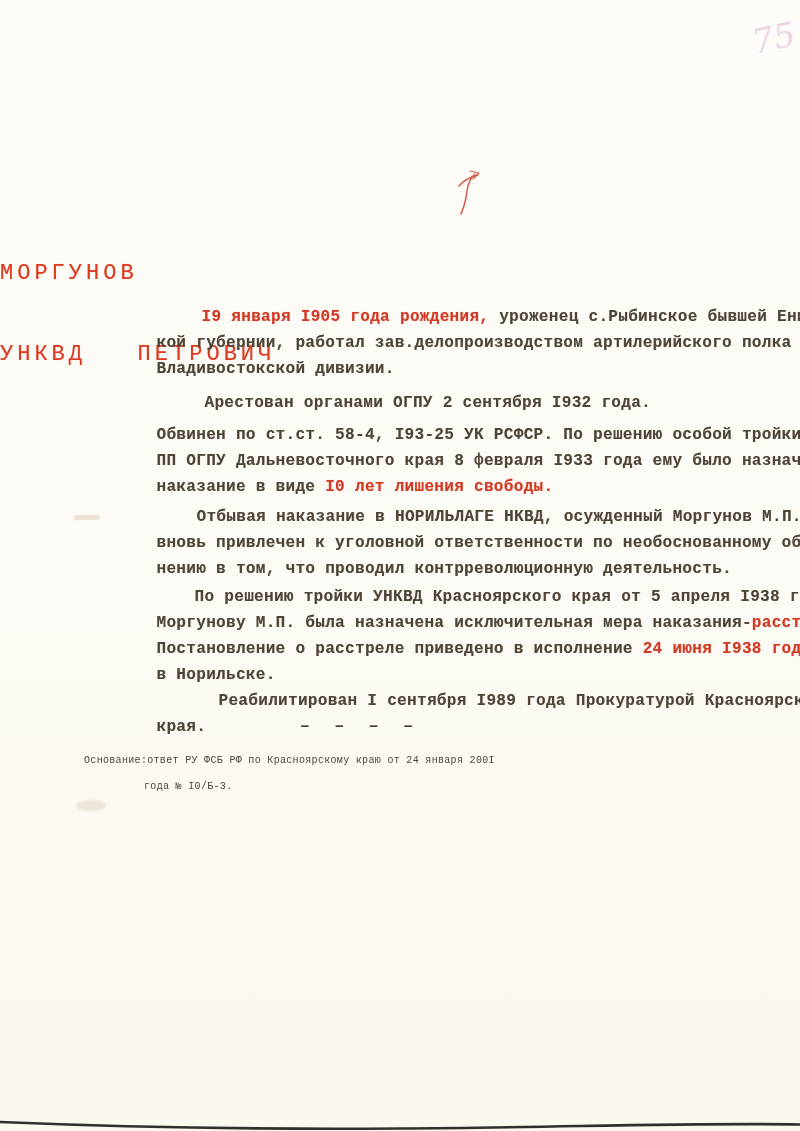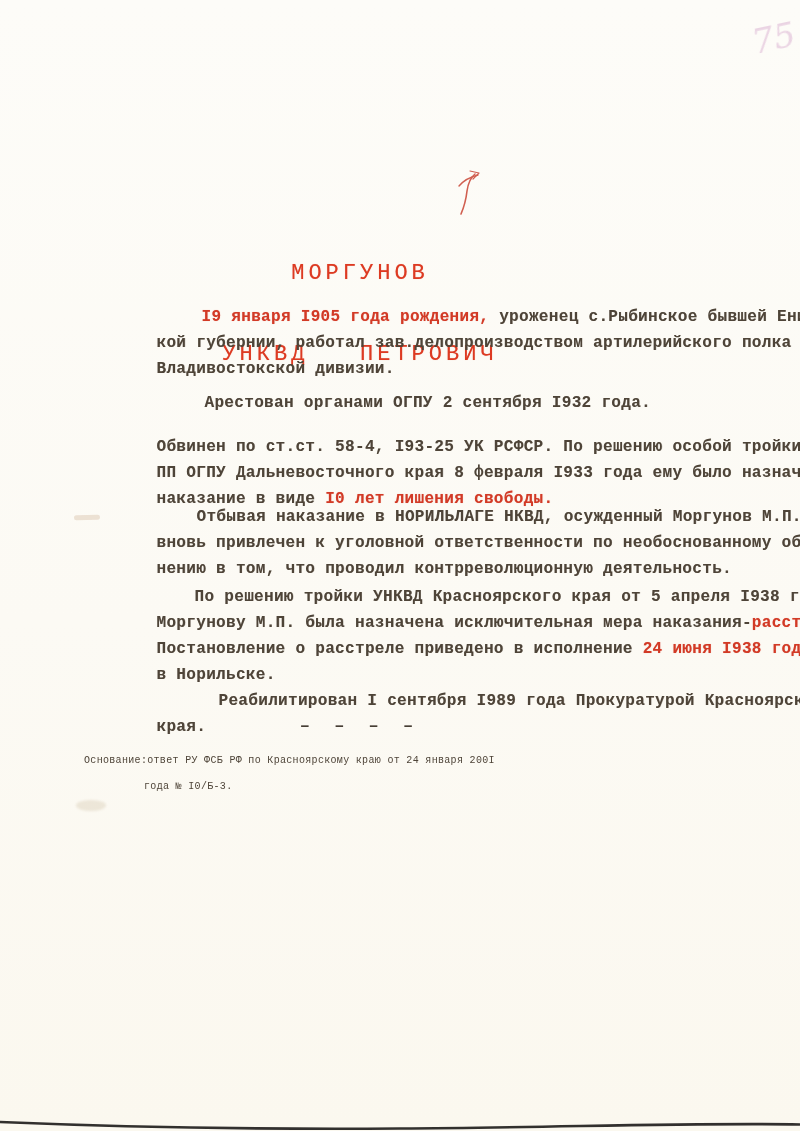--- a/index.html
+++ b/index.html
@@ -14,21 +14,21 @@
   .corner-num{
     position:absolute;top:18px;left:752px;
     font-family:"DejaVu Serif",serif;font-style:italic;
     font-size:34px;color:#d9aed0;opacity:.5;
     transform:rotate(-12deg);
     filter:blur(.6px);
   }
   .check-svg{position:absolute;left:441px;top:168px;opacity:.85;}
   .doc-title{
     position:absolute;top:206px;left:0;width:720px;
-    text-align:center;
+    text-align:left;
     font-size:22px;line-height:27px;letter-spacing:4px;
     color:#dd3a22;
     text-shadow:0 0 .7px rgba(210,55,30,.45);
     white-space:pre;
   }
   .para{
     position:absolute;left:97px;width:700px;
     font-size:16px;line-height:26px;letter-spacing:.32px;
     color:#4e4438;
   }
@@ -79,21 +79,21 @@
       <span class="run">Владивостокской дивизии.</span>
     </div>
   </div>
 
   <div class="para" style="top:364px">
     <div class="line" style="padding-left:48px">
       <span class="run">Арестован органами ОГПУ 2 сентября I932 года.</span>
     </div>
   </div>
 
-  <div class="para" style="top:408px">
+  <div class="para" style="top:396px">
     <div class="line">
       <span class="run">Обвинен по ст.ст. 58-4, I93-25 УК РСФСР. По решению особой тройки</span>
     </div>
     <div class="line">
       <span class="run">ПП ОГПУ Дальневосточного края 8 февраля I933 года ему было назначено</span>
     </div>
     <div class="line">
       <span class="run">наказание в виде </span><span class="run red">I0 лет лишения свободы.</span>
     </div>
   </div>

